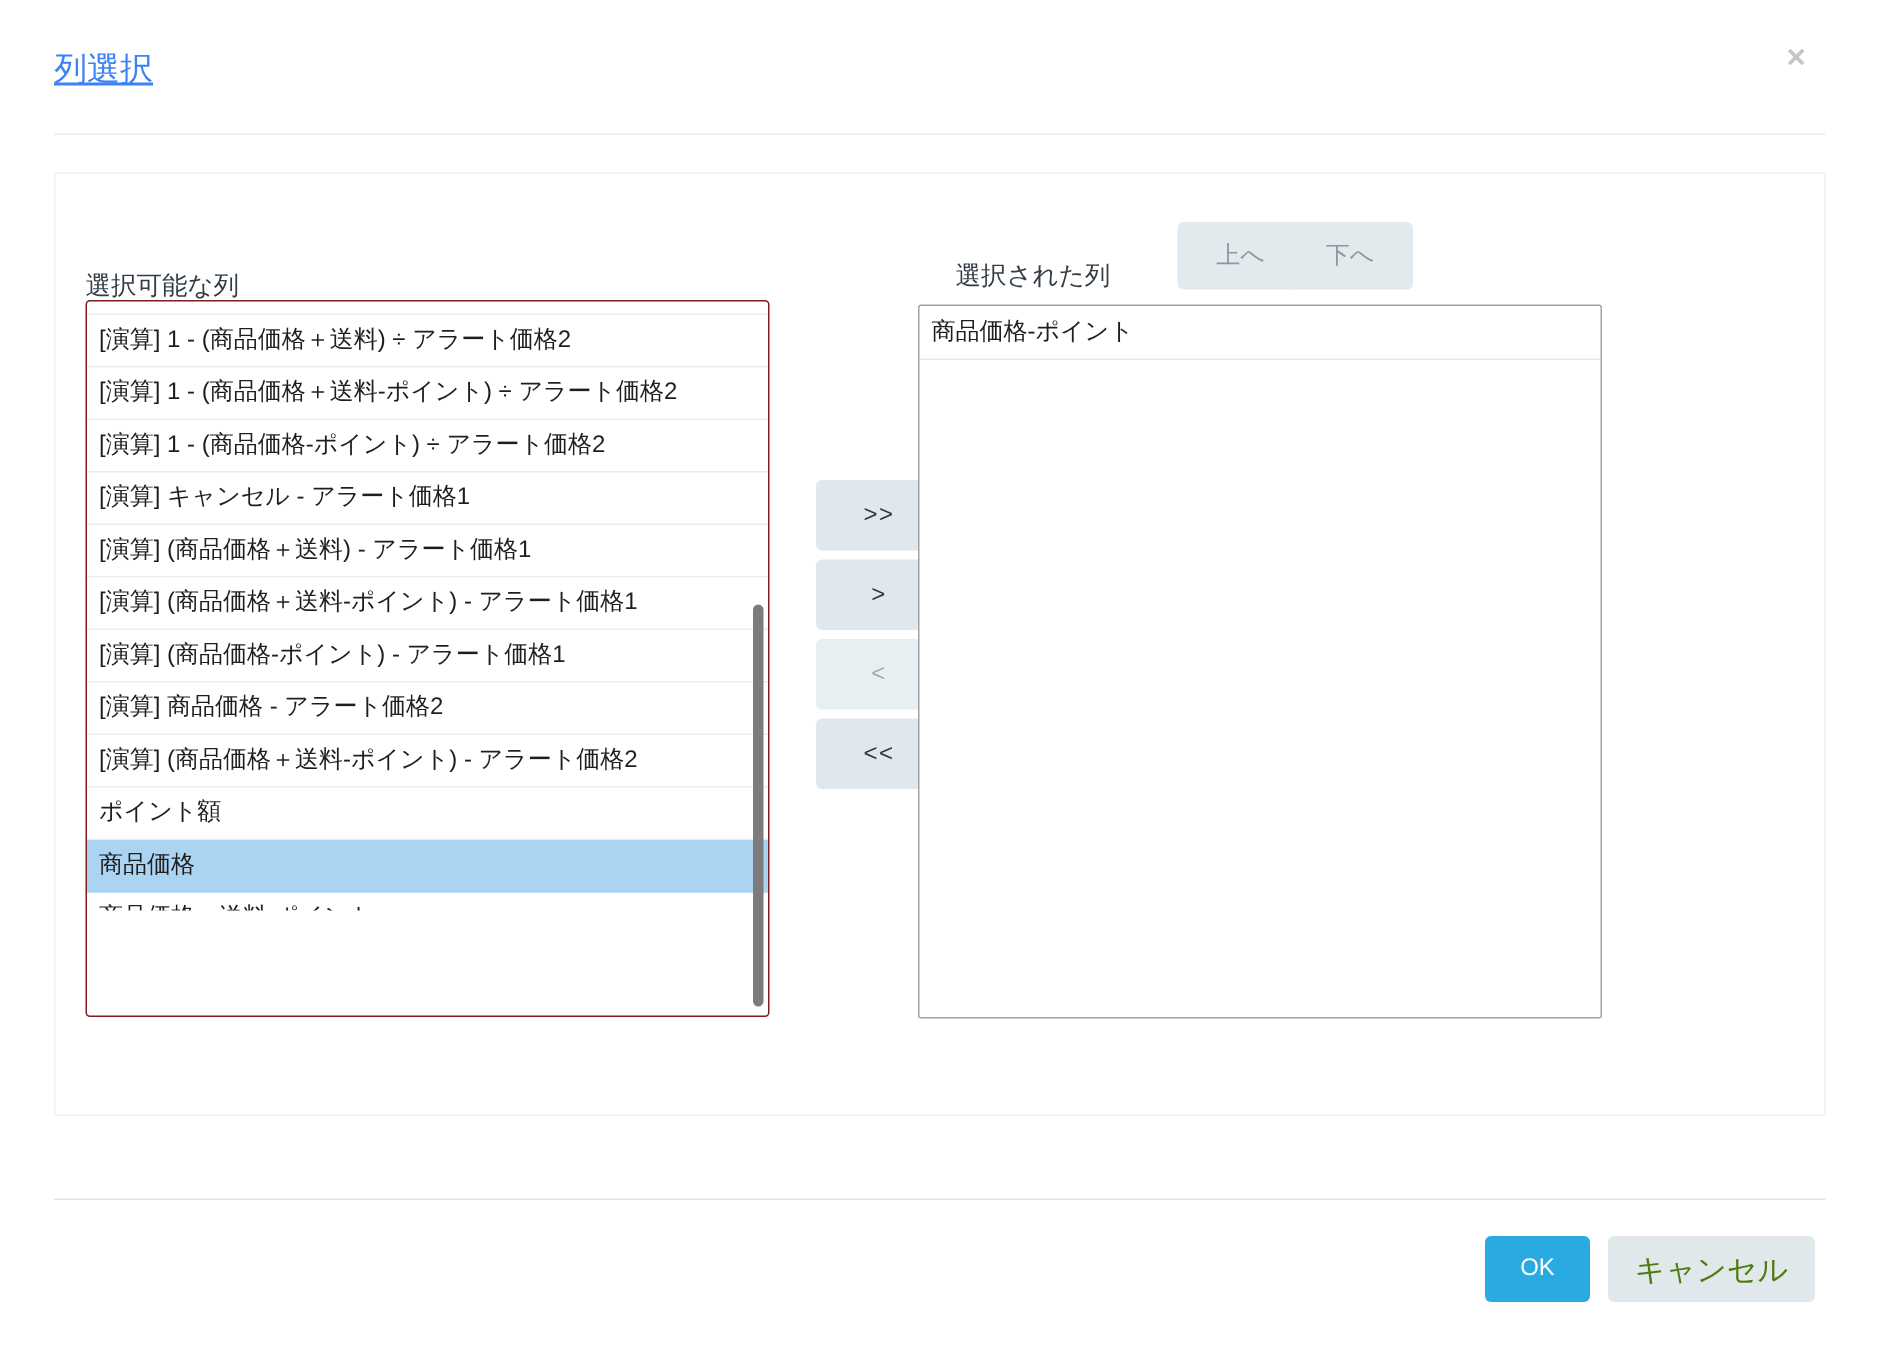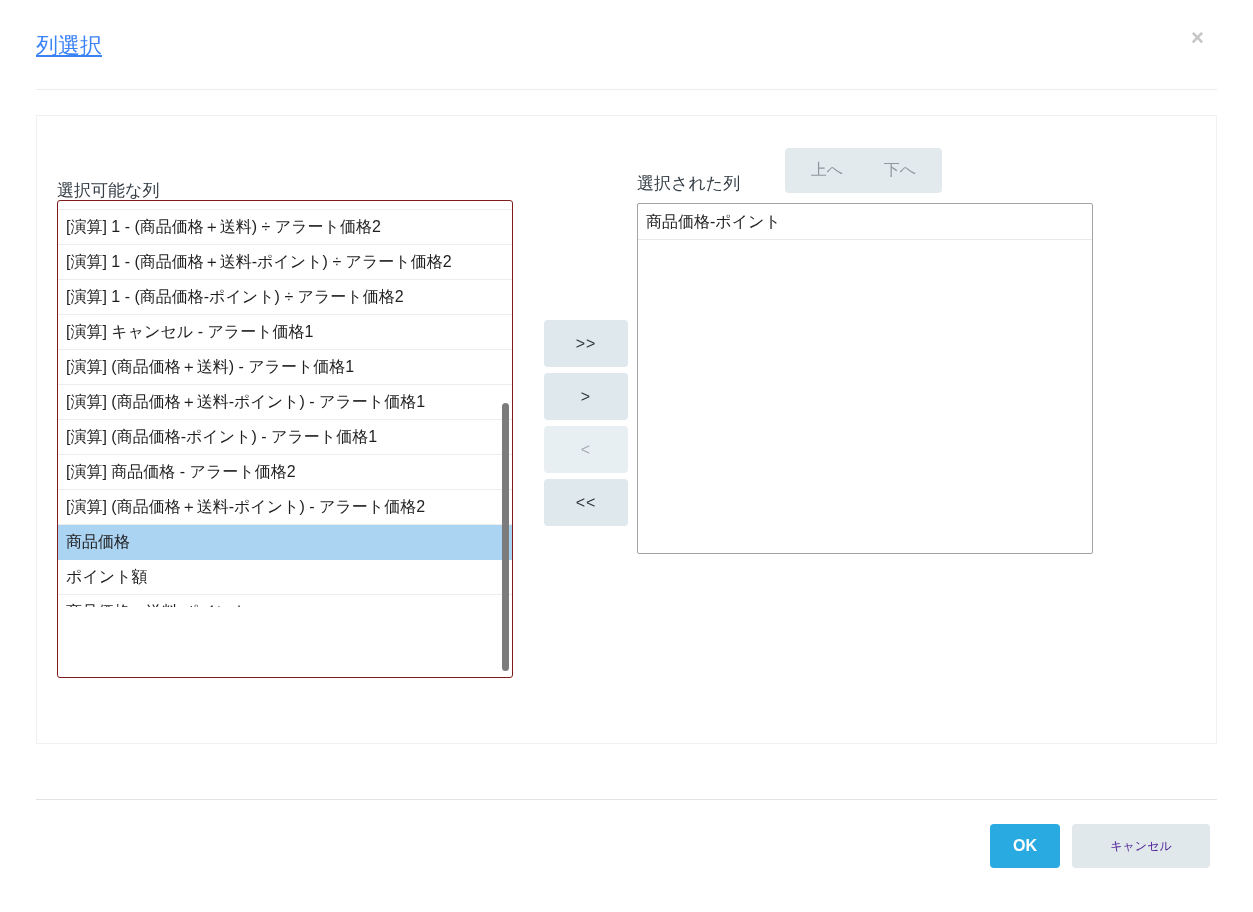--- a/index.html
+++ b/index.html
@@ -17,21 +17,21 @@
   .label-available { left:57px; top:168px;margin-top:11px; }
   .label-selected  { left:637px; top:172px; }
 
   .btn { border:none; border-radius:4px; cursor:pointer; font-family:inherit; }
   .btn-updown { position:absolute; top:148px; width:84px; height:45px; background:#e3eaee; color:#8e989f; font-size:16px; }
   .btn-up   { left:765px;margin-left:20px; }
   .btn-down { left:858px; }
 
   .listbox { position:absolute; top:200px; width:456px; height:478px; background:#fff; overflow:hidden; }
   .listbox-available { left:57px;  border:1px solid #7f1d1d; border-radius:3px; }
-  .listbox-selected  { left:637px; top:203px; height:351px; border:1px solid #a2a2a2; border-radius:2px; }
+  .listbox-selected  { left:612px; top:203px; height:476px; border:1px solid #a2a2a2; border-radius:2px; }
 
   .list-inner { position:relative; width:100%; }
   .row { height:35px; line-height:34px; border-bottom:1px solid #ededed; padding:0 8px;
          font-size:16px; color:#1e1e1e; white-space:nowrap; overflow:hidden; cursor:default; }
   .row.selected { background:#abd3f2; border-bottom-color:#abd3f2; }
   .row-partial-top { height:9px; overflow:hidden; border-bottom:1px solid #ededed; padding:0 8px;
          font-size:16px; color:#1e1e1e; white-space:nowrap; }
   .row-partial-top span { display:block; margin-top:-25px; line-height:34px; }
   .row-partial-bottom { height:12px; overflow:hidden; border-bottom:none; padding:0 8px;
          font-size:16px; color:#1e1e1e; white-space:nowrap; line-height:34px; }
@@ -39,22 +39,22 @@
 
   .scrollbar-thumb { position:absolute; right:3px; top:202px; width:7px; height:268px;
          background:#7c7c7c; border-radius:4px; cursor:grab; }
 
   .transfer-group { position:absolute; left:544px; top:320px; width:84px; display:flex; flex-direction:column; }
   .btn-transfer { width:84px; height:47px; margin-bottom:6px; background:#dfe8ed; color:#2e363c;
          font-size:16px; letter-spacing:1px; }
   .btn-transfer.disabled { background:#e8eff3; color:#a4abb0; cursor:default; }
 
   .footer-divider { position:absolute; left:36px; top:799px; width:1181px; height:1px; background:#e3e3e3; }
-  .btn-ok { position:absolute; left:990px; top:824px; width:70px; height:44px; background:#29abe2; color:#fff; font-size:16px;font-weight:bold; }
-  .btn-cancel { position:absolute; left:1072px; top:824px; width:138px; height:44px; background:#e0e8ec; color:#4c1d95; font-size:12px; }
+  .btn-ok { position:absolute; left:990px; top:824px; width:70px; height:44px; background:#29abe2; color:#fff; font-size:16px; }
+  .btn-cancel { position:absolute; left:1072px; top:824px; width:138px; height:44px; background:#e0e8ec; color:#4d7c0f; font-size:20px; }
 </style>
 </head>
 <body>
 
 <div class="dialog">
 
   <div class="dialog-title">列選択</div>
   <div class="close-icon">×</div>
   <div class="header-divider"></div>
 
@@ -99,26 +99,26 @@
         <div class="row">
           <span>[演算] 商品価格 - アラート価格2</span>
         </div>
 
 
         <div class="row">
           <span>[演算] (商品価格＋送料-ポイント) - アラート価格2</span>
         </div>
 
 
+        <div class="row">
+          <span>ポイント額</span>
+        </div>
+
         <div class="row selected">
           <span>商品価格</span>
-        </div>
-
-        <div class="row">
-          <span>ポイント額</span>
         </div>
 
       <div class="row-partial-bottom">商品価格＋送料-ポイント</div>
     </div>
     <div class="scrollbar-thumb"></div>
   </div>
 
   <div class="transfer-group">
     <button class="btn btn-transfer">&gt;&gt;</button>
     <button class="btn btn-transfer">&gt;</button>

